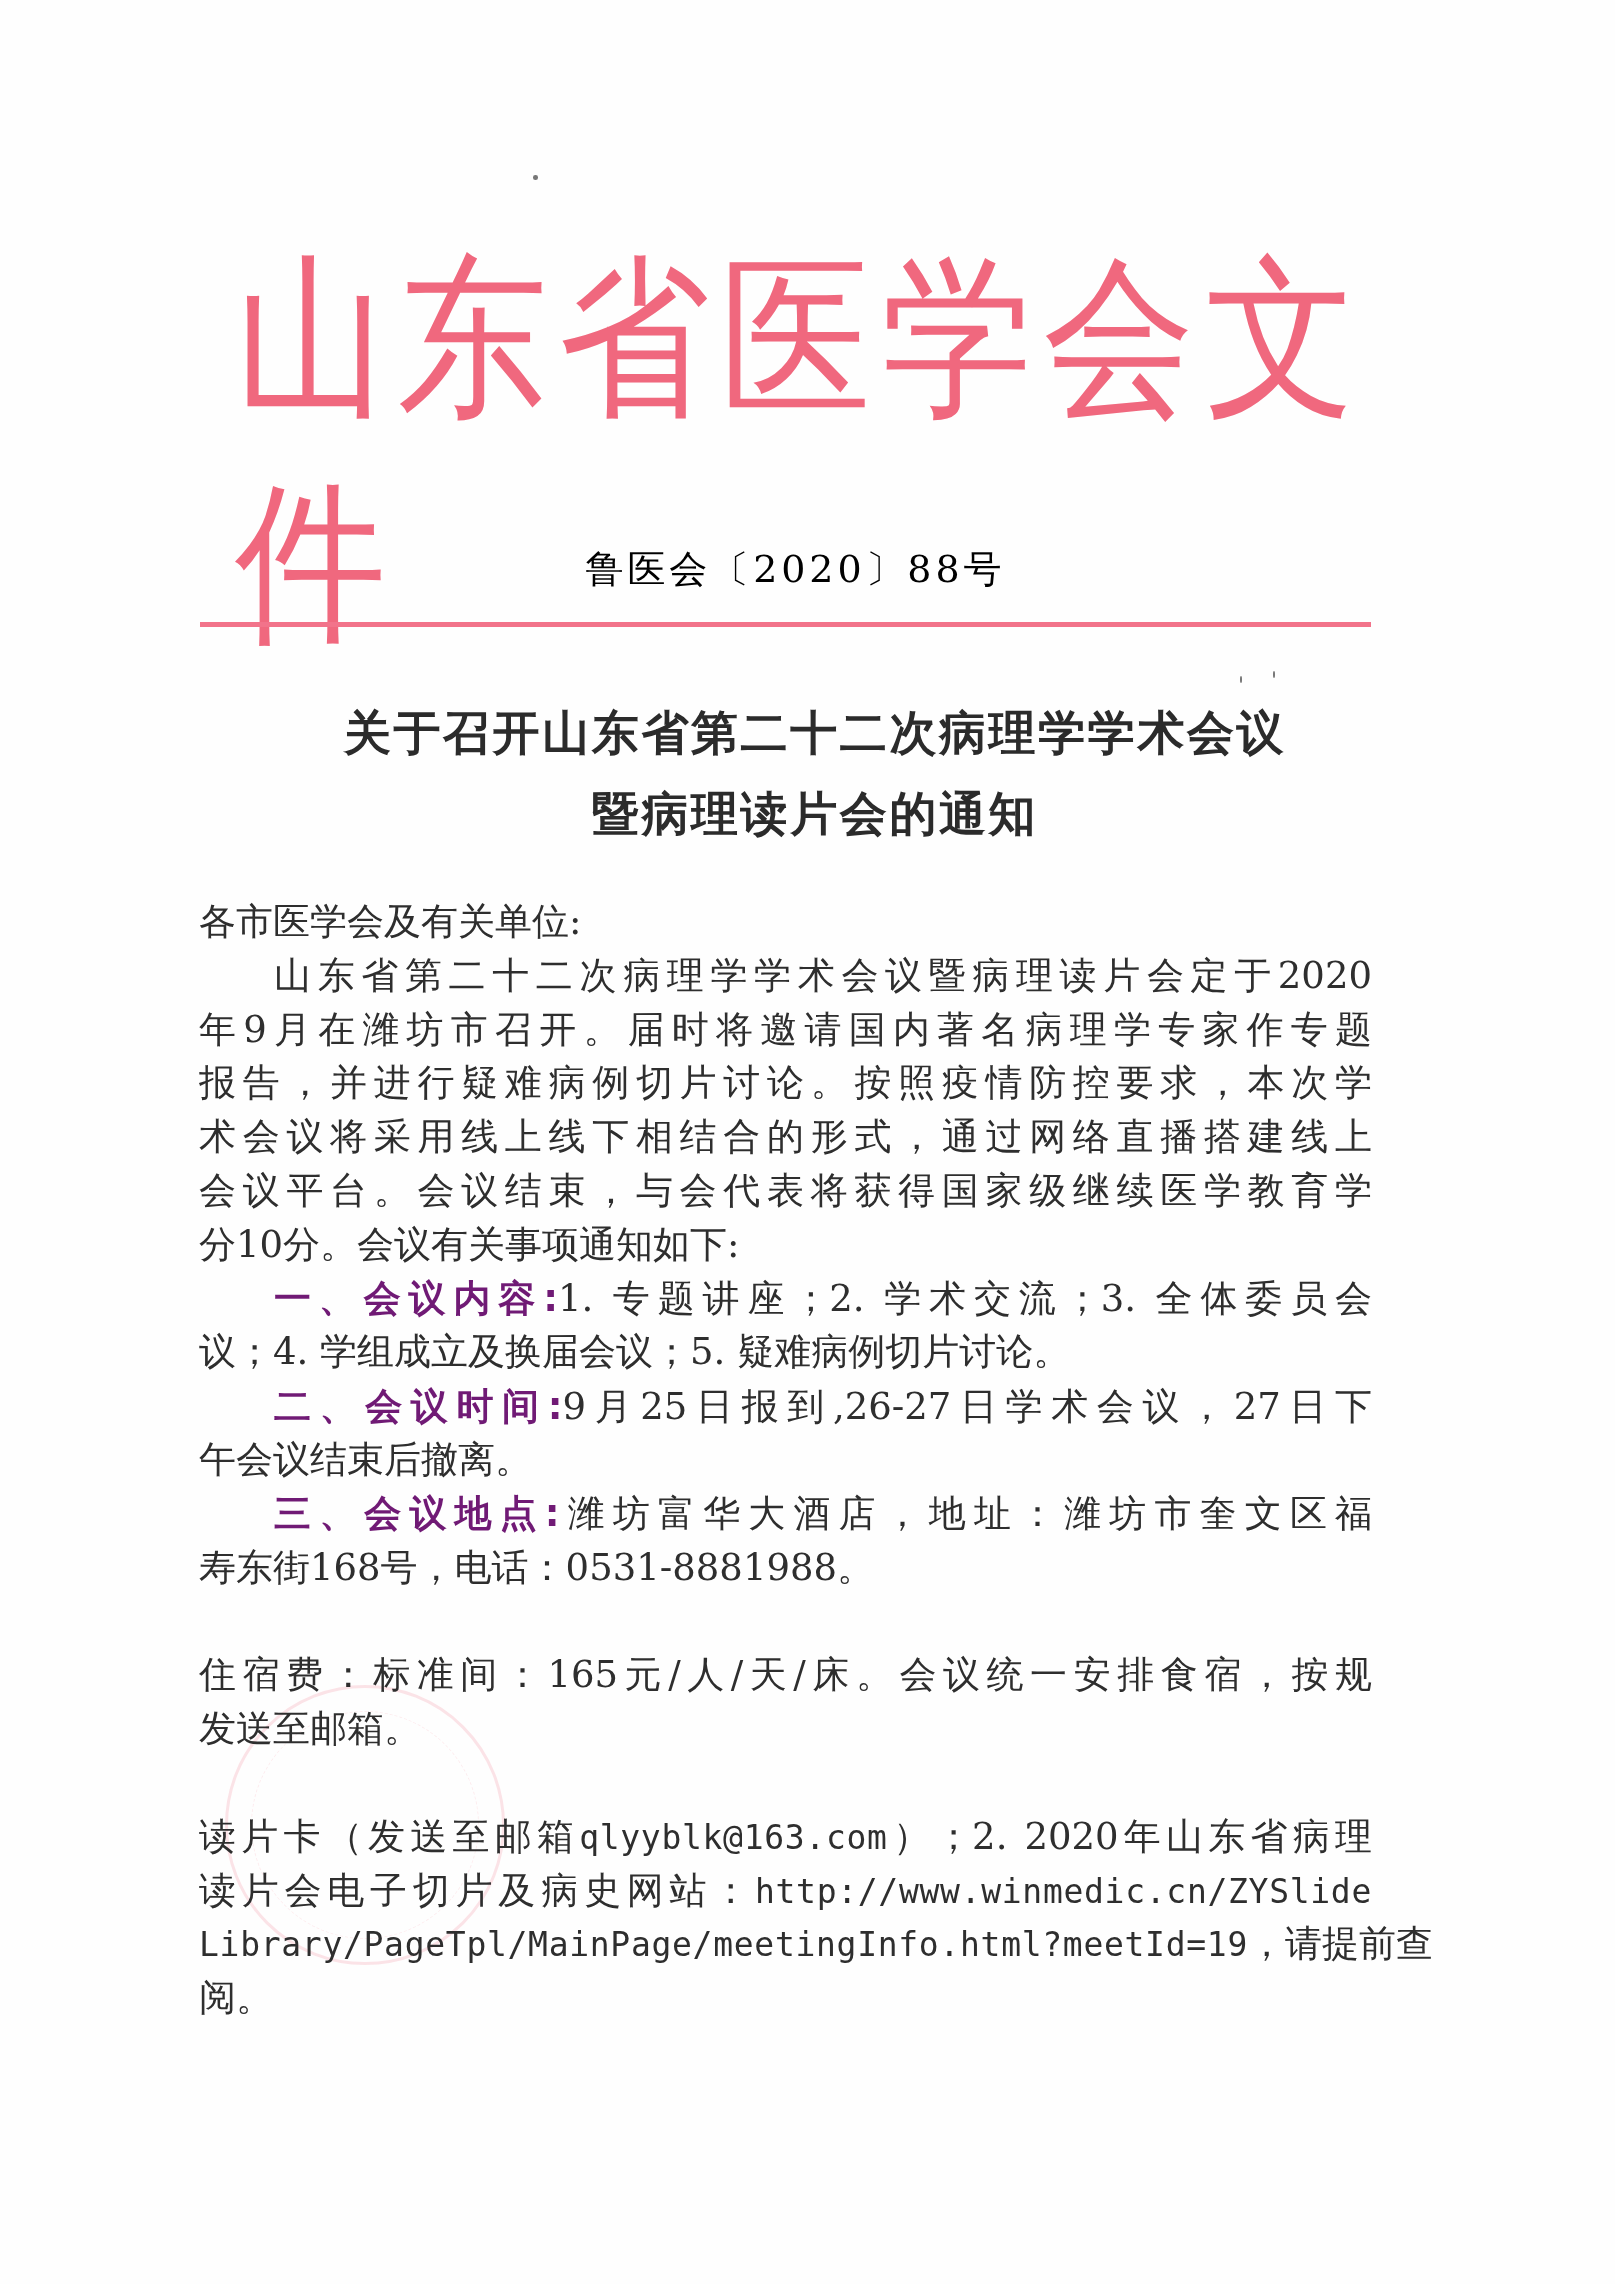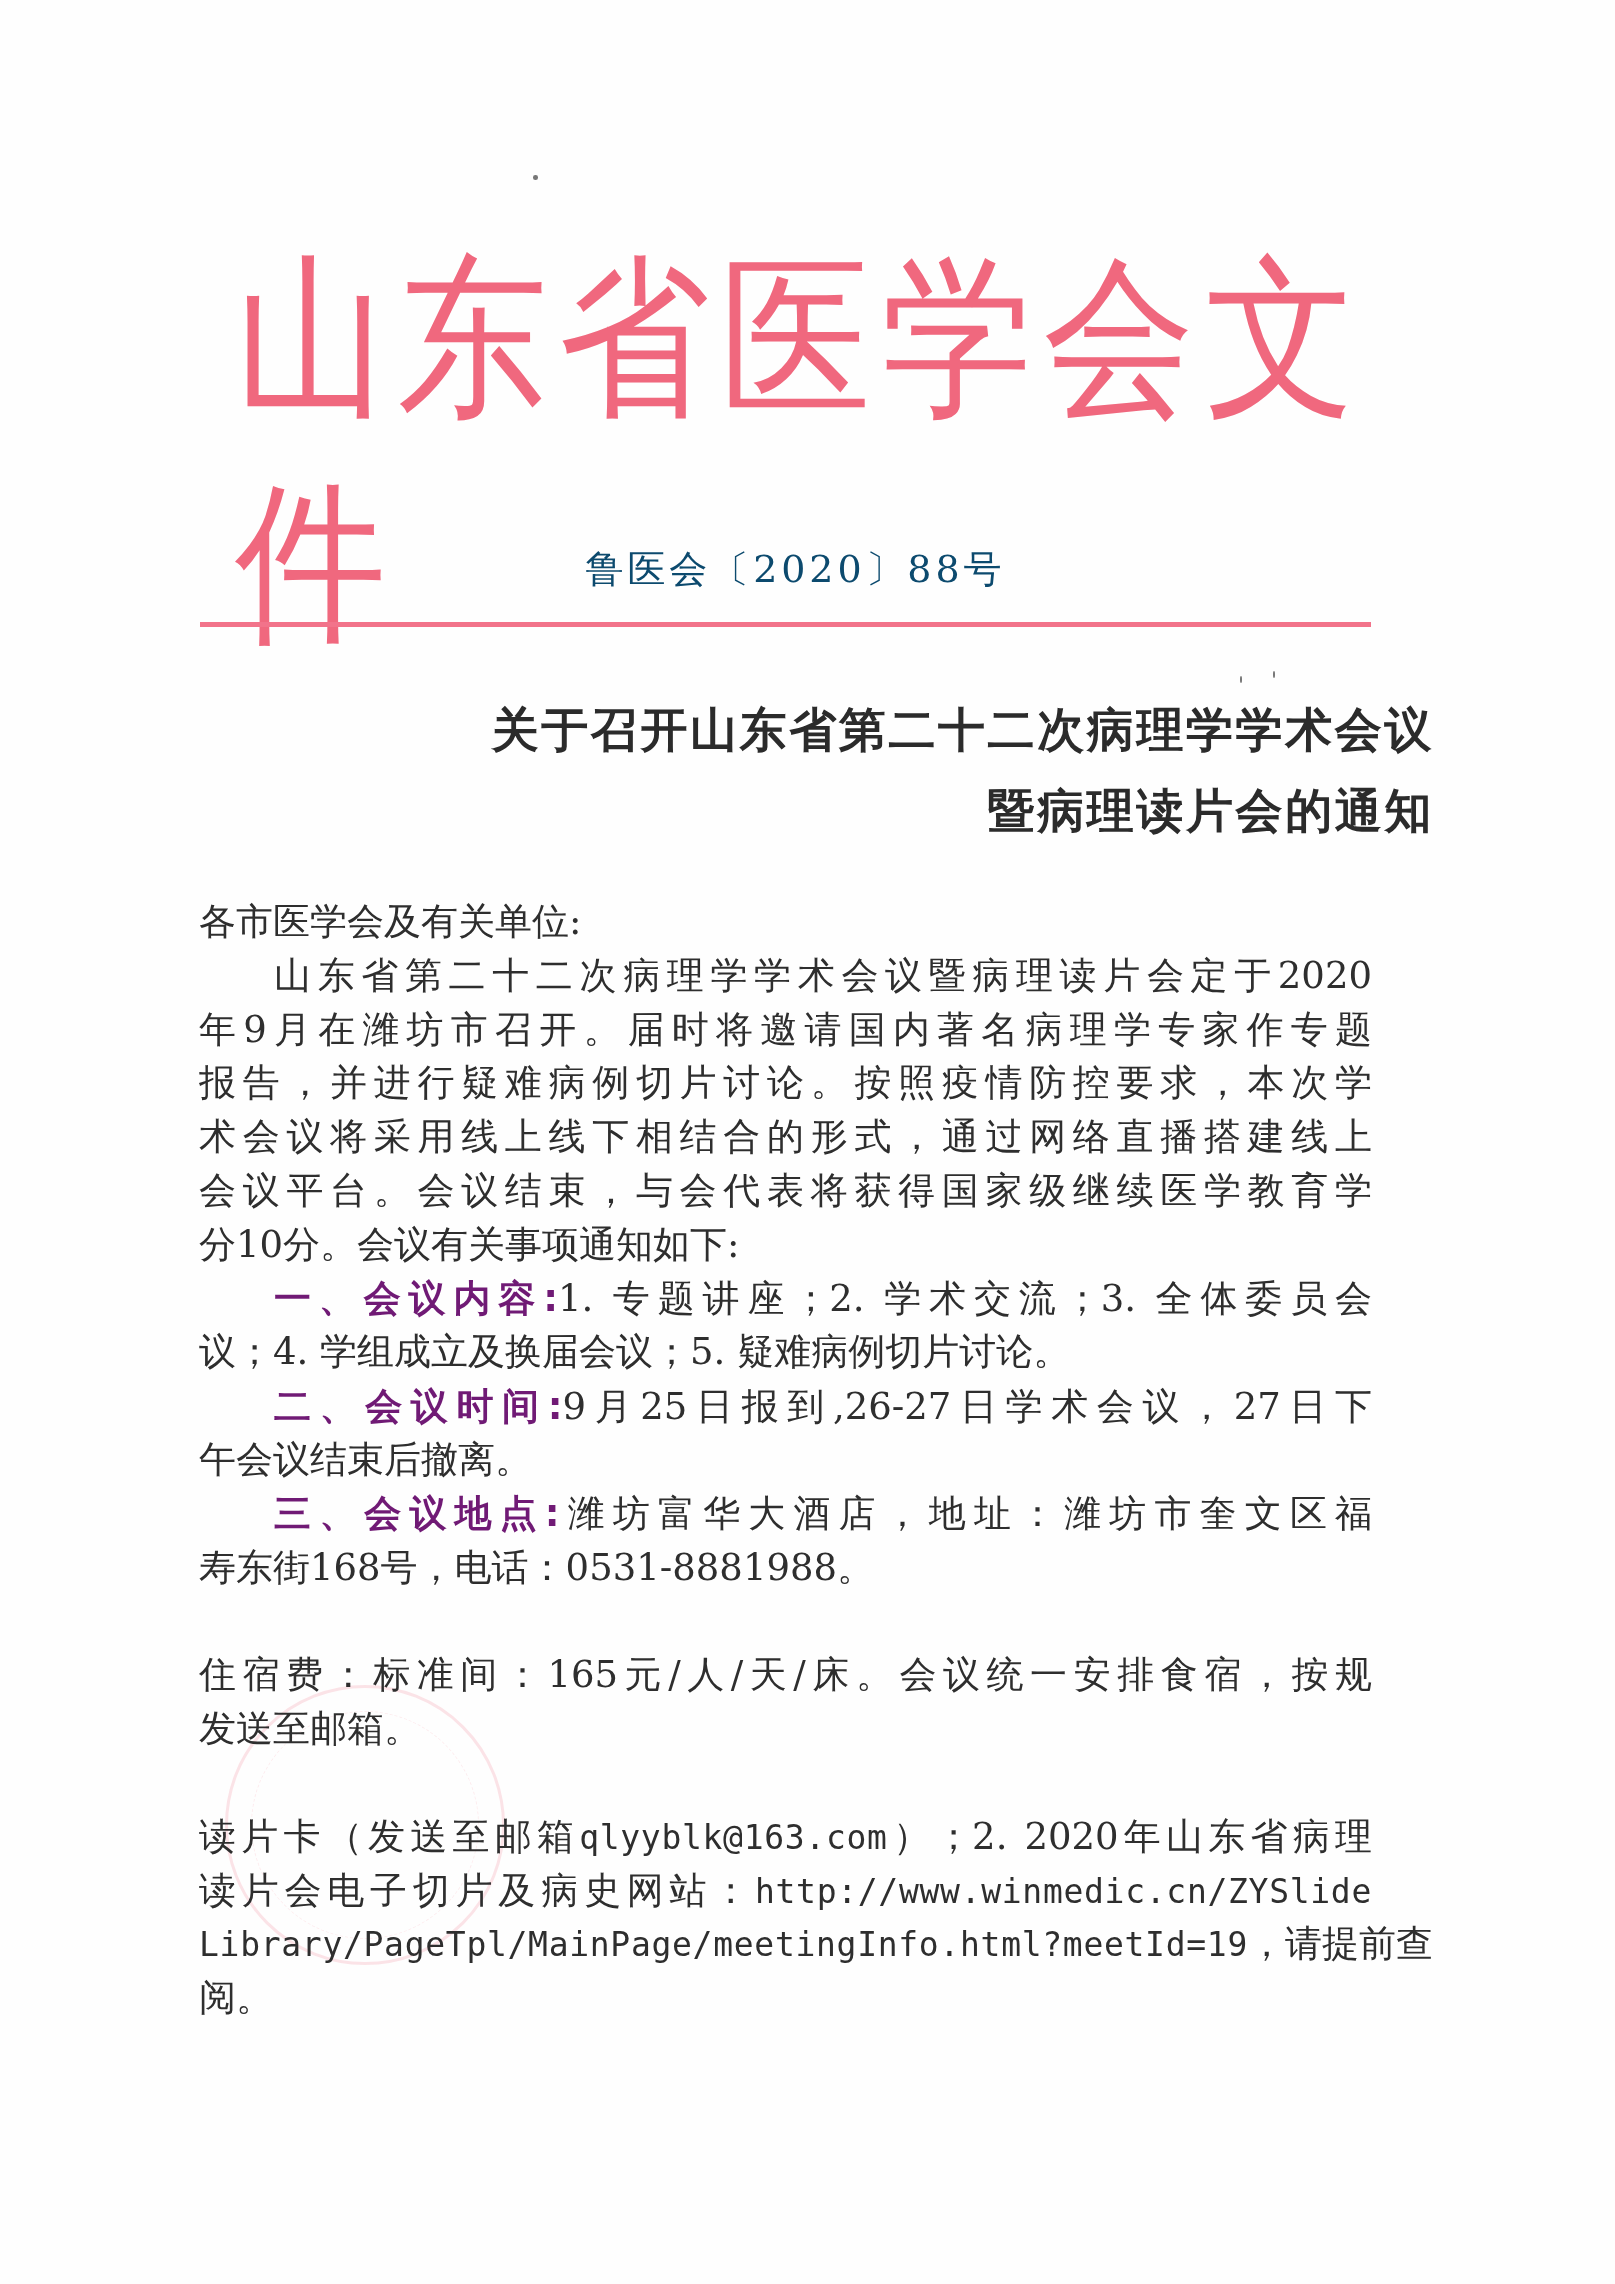--- a/index.html
+++ b/index.html
@@ -7,26 +7,26 @@
   .page { position: absolute; left: 0; top: 0; width: 1616px; height: 2284px; background: #fefefe; padding-left: 16px; }
   .masthead {
     position: absolute; left: 235px; top: 225px; width: 1121px; height: 196px;
     color: #f0687e; font-family: "DejaVu Serif", serif;
     font-size: 151px; line-height: 196px; text-align: justify; text-align-last: justify;
     letter-spacing: 0; transform: scaleY(1.15); transform-origin: top left;
   }
   .docno {
     position: absolute; left: 574px; top: 540px; width: 443px; height: 59px;
     font-family: "DejaVu Serif", serif; font-size: 38px; line-height: 59px;
-    color: #0c4a6e; text-align: center; letter-spacing: 3.9px;
+    color: #000000; text-align: center; letter-spacing: 3.9px;
   }
   .redrule { position: absolute; left: 200px; top: 622px; width: 1171px; height: 5.2px; background: #f2738a; }
   .title {
-    position: absolute; left: 196px; width: 1238px; text-align: right;
-    font-family: Liberation Mono, monospace; font-weight: bold; color: #2b2b2b;
+    position: absolute; left: 196px; width: 1238px; text-align: center;
+    font-family: Liberation Serif, serif; font-weight: bold; color: #2b2b2b;
     font-size: 47px; line-height: 65px; letter-spacing: 2.6px;
   }
   .title.l1 { top: 701px; }
   .title.l2 { top: 782px; }
   .line {
     position: absolute; left: 199px; height: 52px;
     font-family: "DejaVu Serif", serif; font-size: 37px; line-height: 52px;
     color: #2e2e2e; white-space: nowrap;
   }
   .line.just { width: 1173px; text-align: justify; text-align-last: justify; }

